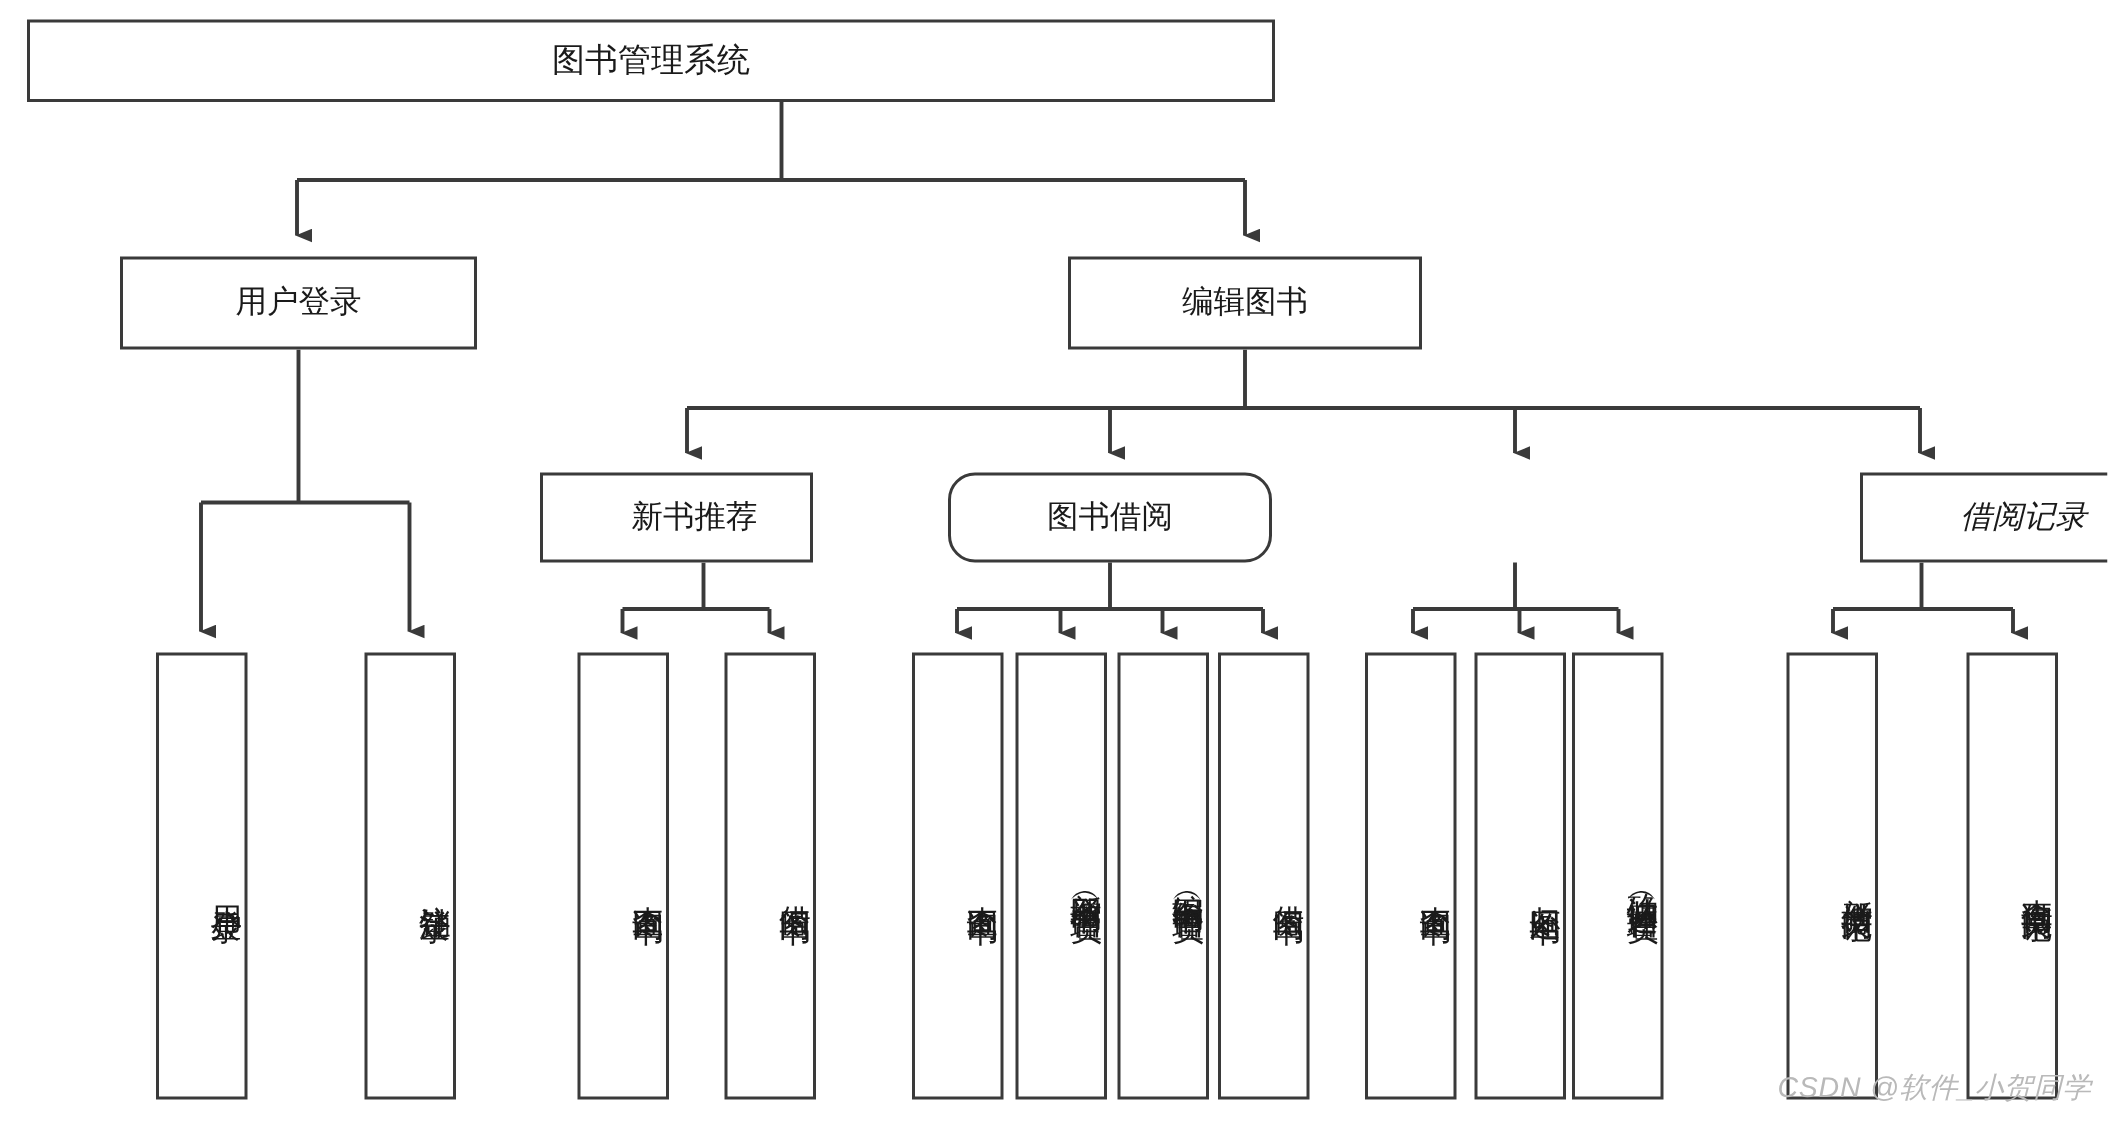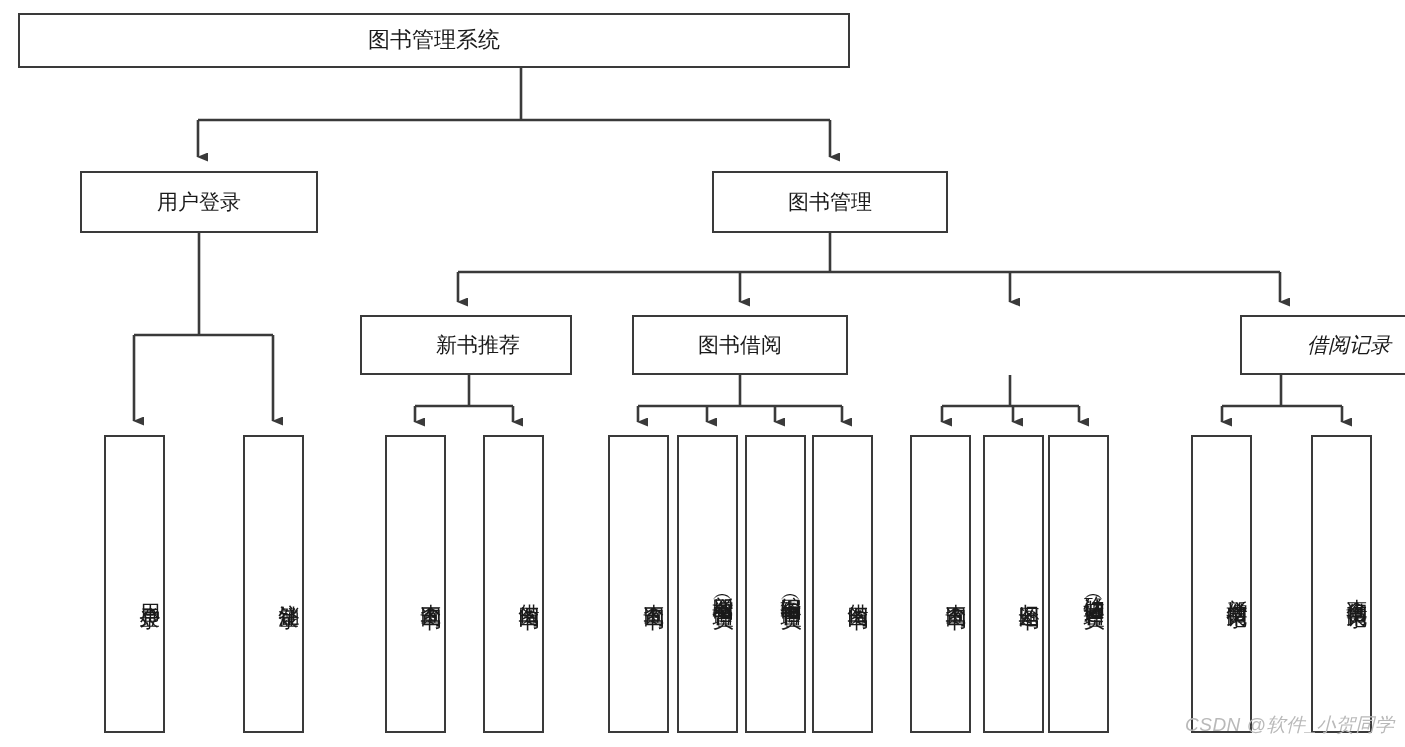--- a/index.html
+++ b/index.html
@@ -125,27 +125,27 @@
   </svg>
 
   <div class="node root" style="left:18px; top:13px; width:832px; height:55px;">
     <span>图书管理系统</span>
   </div>
 
   <div class="node lvl1" style="left:80px; top:171px; width:238px; height:62px;">
     <span>用户登录</span>
   </div>
   <div class="node lvl1" style="left:712px; top:171px; width:236px; height:62px;">
-    <span>图书管理</span>
+    <span>编辑图书</span>
   </div>
 
-  <div class="node lvl2" style="left:360px; top:315px; width:212px; height:60px;padding-left:24px;">
+  <div class="node lvl2" style="left:360px; top:315px; width:182px; height:60px;padding-left:24px;">
     <span>新书推荐</span>
   </div>
-  <div class="node lvl2" style="left:632px; top:315px; width:216px; height:60px;">
+  <div class="node lvl2" style="left:632px; top:315px; width:216px; height:60px;border-radius:18px;">
     <span>图书借阅</span>
   </div>
   <div class="node lvl2" style="left:1240px; top:315px; width:218px; height:60px;font-style:italic;">
     <span>借阅记录</span>
   </div>
 
   <div class="node leaf" style="left:104px; top:435px; width:61px; height:298px;">
     <span>用户登录</span>
   </div>
   <div class="node leaf" style="left:243px; top:435px; width:61px; height:298px;">

